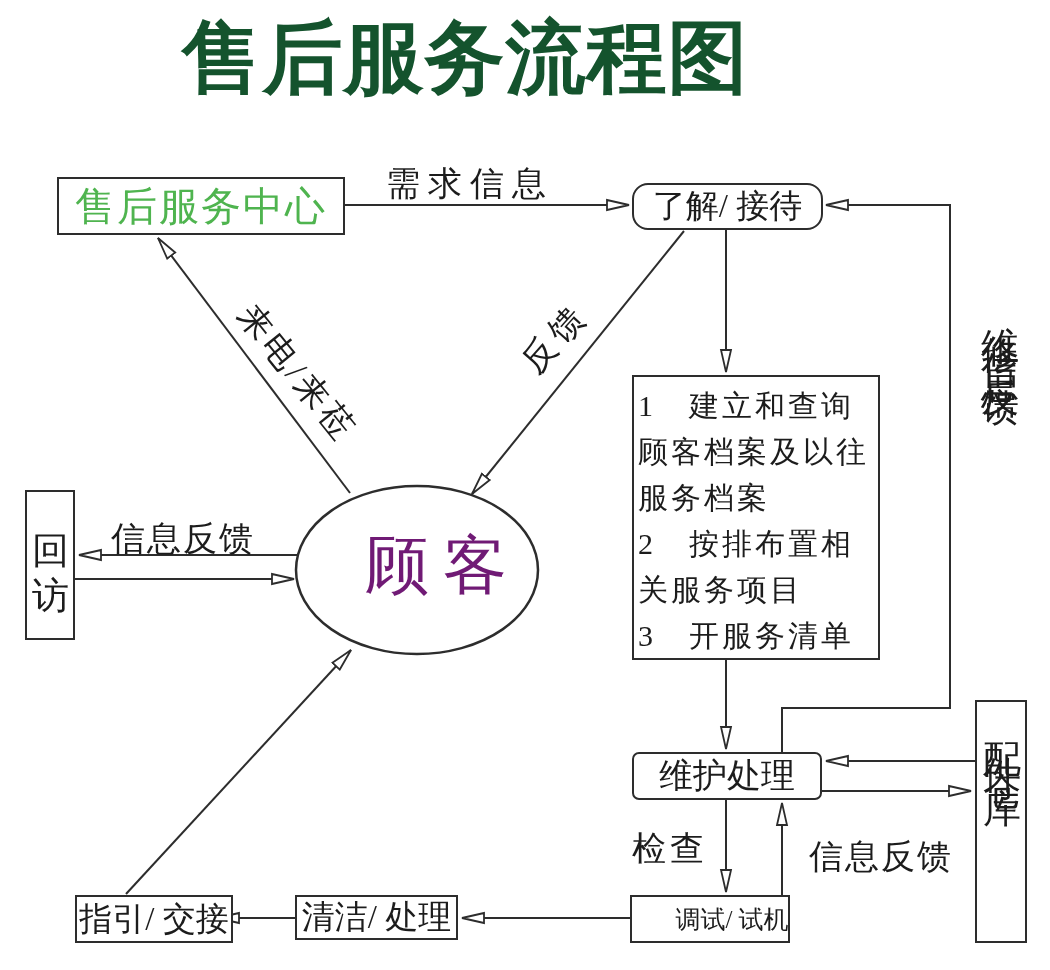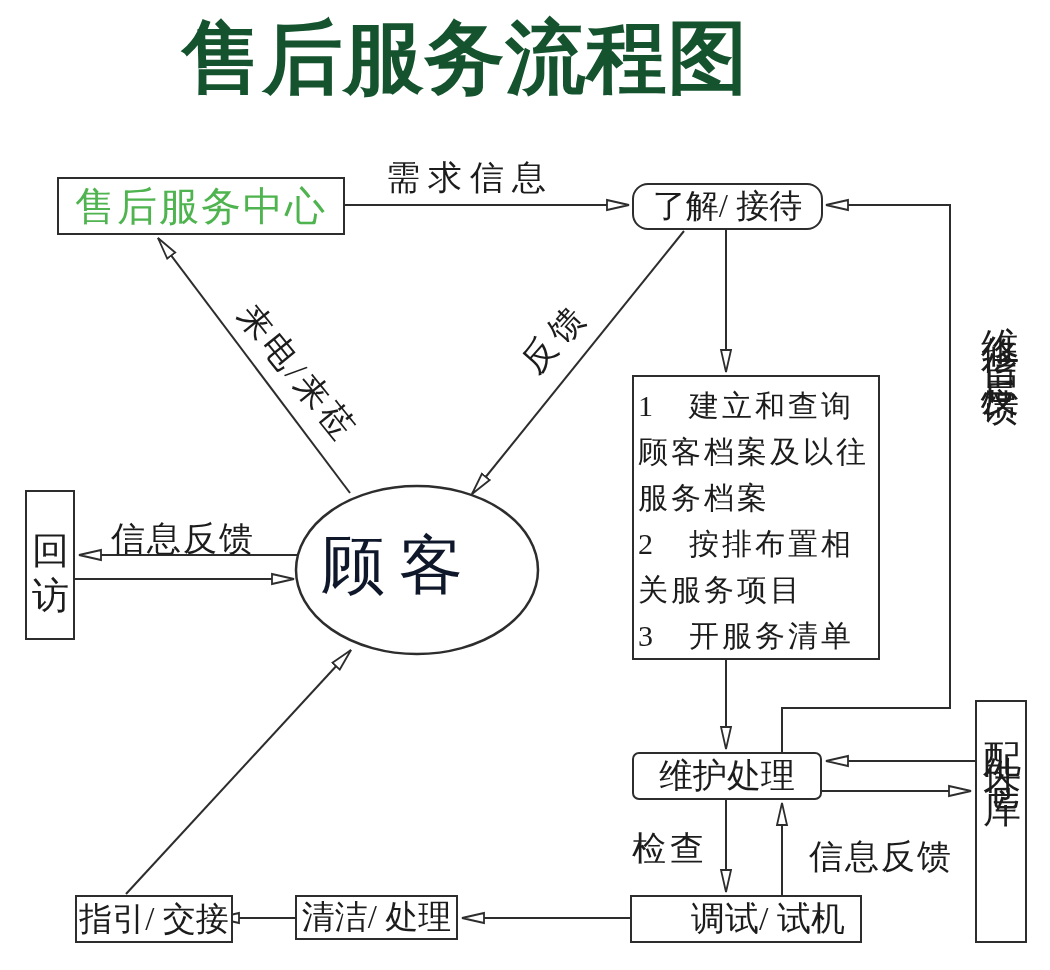--- a/index.html
+++ b/index.html
@@ -23,51 +23,51 @@
     border:2.5px solid #2d2d2d;background:#ffffff;
     display:flex;align-items:center;justify-content:center;
     color:#1c1c1c;box-sizing:border-box;
     white-space:nowrap;
   }
   .b-center  {left:57px; top:177px;width:288px;height:58px;font-size:40px;color:#4fb44f;letter-spacing:2px;}
   .b-recep   {left:632px;top:183px;width:191px;height:47px;font-size:33px;border-radius:16px;}
   .b-tasks   {left:632px;top:375px;width:248px;height:285px;display:block;padding:6px 0 0 4px;}
   .b-tasks .tline{font-size:30px;line-height:46px;letter-spacing:3px;color:#1c1c1c;white-space:nowrap;}
   .b-maint   {left:632px;top:752px;width:190px;height:48px;font-size:34px;border-radius:7px;}
-  .b-debug   {left:630px;top:895px;width:232px;height:48px;font-size:34px;padding-left:44px;}
+  .b-debug   {left:630px;top:895px;width:160px;height:48px;font-size:25px;padding-left:44px;}
   .b-clean   {left:295px;top:895px;width:163px;height:45px;font-size:33px;}
   .b-guide   {left:55px; top:895px;width:158px;height:48px;font-size:33px;margin-left:20px;}
   .b-revisit {left:25px; top:490px;width:50px;height:150px;display:block;}
   .b-parts   {left:975px;top:700px;width:52px;height:243px;display:block;}
   .vtext{
     writing-mode:vertical-rl;text-orientation:upright;
     position:absolute;left:0;top:0;width:100%;
     color:#1c1c1c;
   }
   .b-revisit .vtext{top:13px;font-size:37px;letter-spacing:40px;line-height:45px;}
   .b-parts   .vtext{top:10px;font-size:38px;letter-spacing:15px;line-height:47px;}
   .vlabel{
     position:absolute;left:978px;top:295px;width:44px;
     writing-mode:vertical-rl;text-orientation:upright;
     font-size:38px;letter-spacing:13px;line-height:44px;color:#1c1c1c;
   }
   .elabel{
     position:absolute;color:#1c1c1c;font-size:34px;
     text-align:center;white-space:nowrap;
   }
-  .l-demand {left:370px;top:155px;width:200px;letter-spacing:8px;}
+  .l-demand {left:370px;top:161px;width:200px;letter-spacing:8px;}
   .l-infoL  {left:83px; top:516px;width:200px;letter-spacing:2px;}
   .l-check  {left:620px;top:826px;width:100px;letter-spacing:4px;}
   .l-infoR  {left:781px;top:834px;width:200px;letter-spacing:2px;}
   .l-fb     {left:485px;top:315px;width:140px;letter-spacing:6px;transform:rotate(-48deg);}
   .l-call   {left:197px;top:350px;width:200px;letter-spacing:4px;transform:rotate(51deg);}
   .cust-label{
     position:absolute;left:321px;top:522px;width:200px;
-    text-align:left;font-size:64px;letter-spacing:14px;
-    color:#0f172a;white-space:nowrap;
+    text-align:right;font-size:64px;letter-spacing:14px;
+    color:#701a75;white-space:nowrap;
   }
   svg .edge{stroke:#2d2d2d;stroke-width:2;fill:none;}
   svg .shape{stroke:#2d2d2d;stroke-width:2.5;fill:none;}
 </style>
 </head>
 <body>
 
 <div class="canvas">
 
   <svg class="layer" width="1050" height="970" viewBox="0 0 1050 970">

